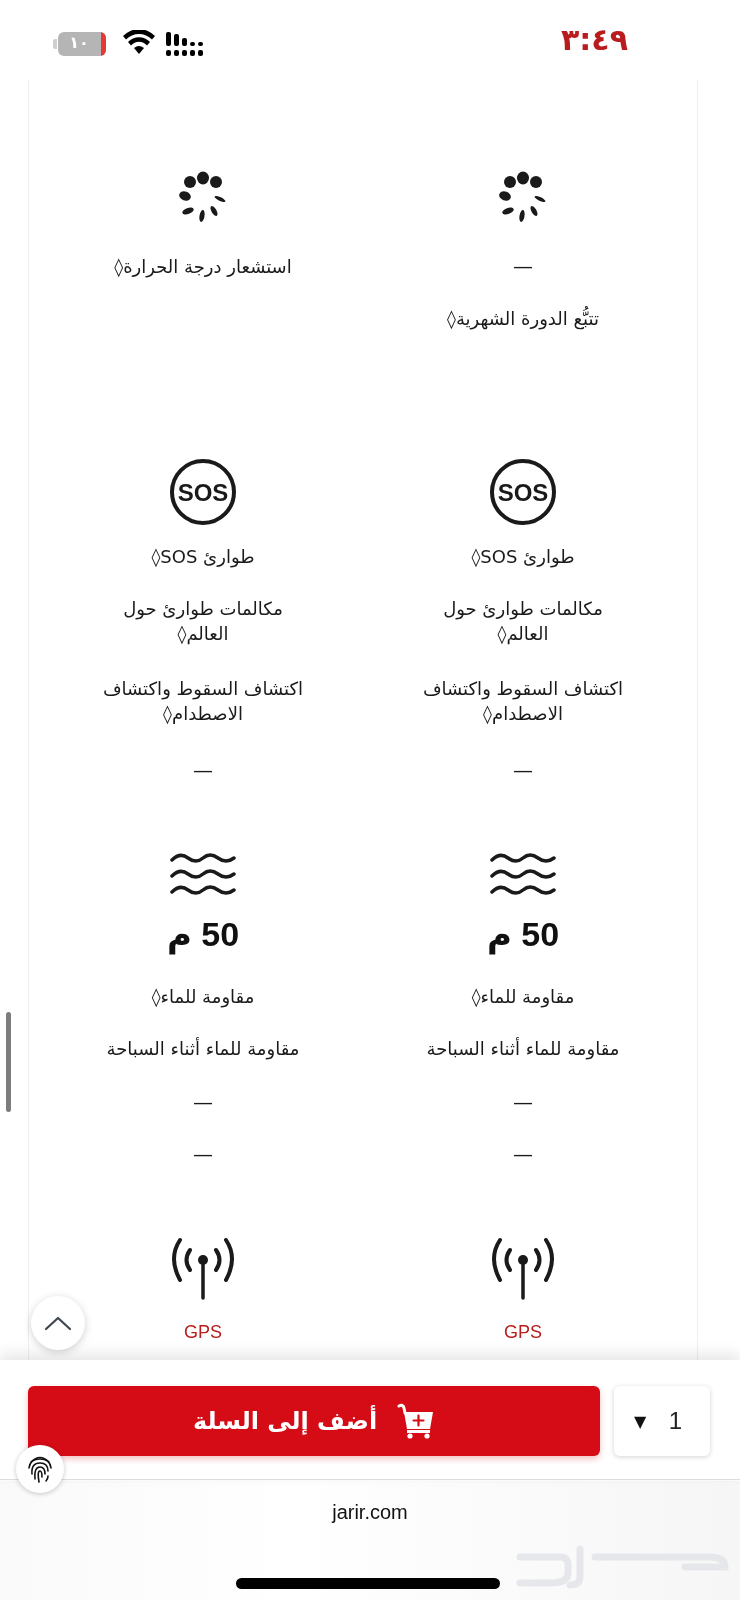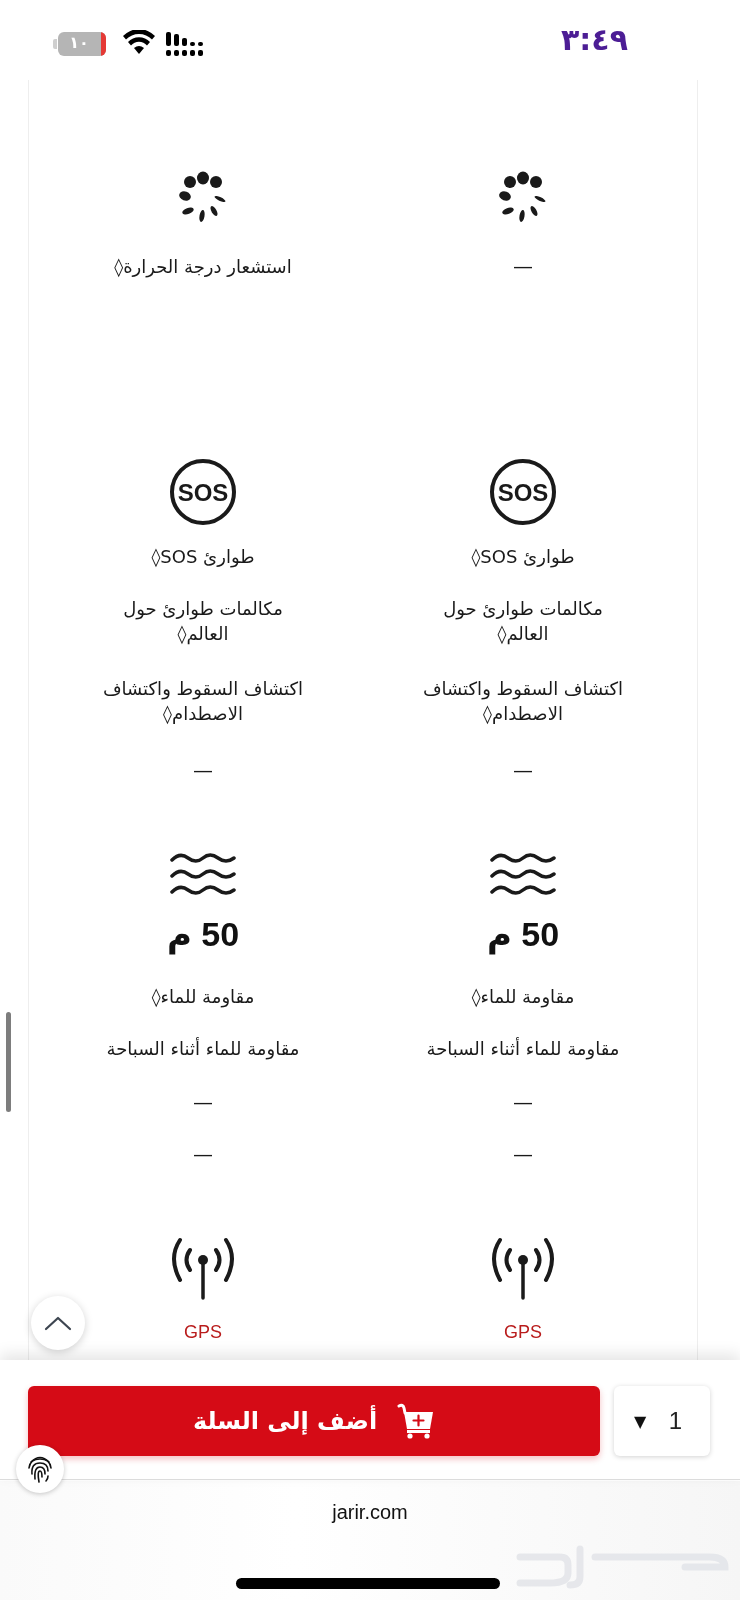--- a/index.html
+++ b/index.html
@@ -11,21 +11,21 @@
     }
     .screen { position: relative; width: 740px; height: 1600px; background: #fff; }
 
     
     .status-bar {
       position: absolute; top: 0; left: 0; width: 740px; height: 80px;
       background: #fff; z-index: 5;
     }
     .status-time {
       position: absolute; right: 112px; top: 22px;
-      font-size: 30px; font-weight: 600; letter-spacing: 1px; color: #4c1d95;
+      font-size: 30px; font-weight: 600; letter-spacing: 1px; color: #b91c1c;
       font-family: "DejaVu Sans", sans-serif;
     }
     .battery {
       position: absolute; left: 58px; top: 32px; width: 48px; height: 24px;
       border-radius: 6px; background: #b5b5b5; overflow: hidden;
     }
     .battery .level {
       position: absolute; right: 0; top: 0; width: 5px; height: 100%; background: #e53935;
     }
     .battery .num {
@@ -257,20 +257,23 @@
           <ellipse cx="15" cy="28" rx="6" ry="4.5" transform="rotate(20 15 28)" fill="#1a1a1a"></ellipse>
           <ellipse cx="50" cy="31" rx="6" ry="1.8" transform="rotate(25 50 31)" fill="#1a1a1a"></ellipse>
           <ellipse cx="18" cy="43" rx="6" ry="3" transform="rotate(-20 18 43)" fill="#1a1a1a"></ellipse>
           <ellipse cx="32" cy="48" rx="2.5" ry="6" transform="rotate(10 32 48)" fill="#1a1a1a"></ellipse>
           <ellipse cx="44" cy="43" rx="2.5" ry="5.5" transform="rotate(-30 44 43)" fill="#1a1a1a"></ellipse>
         </svg>
       </div>
       <div class="abs" style="top:194px;">
         <div class="dash">—</div>
       </div>
+      <div class="abs" style="top:244px;">
+        <div class="feat-text">تتبُّع الدورة الشهرية◊</div>
+      </div>
 
       <div class="abs" style="top:396px;">
         <svg class="icon" width="68" height="68" viewBox="0 0 68 68">
           <circle cx="34" cy="34" r="31" fill="none" stroke="#1a1a1a" stroke-width="4"></circle>
           <text x="34" y="43" text-anchor="middle" font-family="Liberation Sans, sans-serif" font-size="24" font-weight="700" fill="#1a1a1a">SOS</text>
         </svg>
       </div>
       <div class="abs" style="top:482px;">
         <div class="feat-text">طوارئ SOS◊</div>
       </div>

